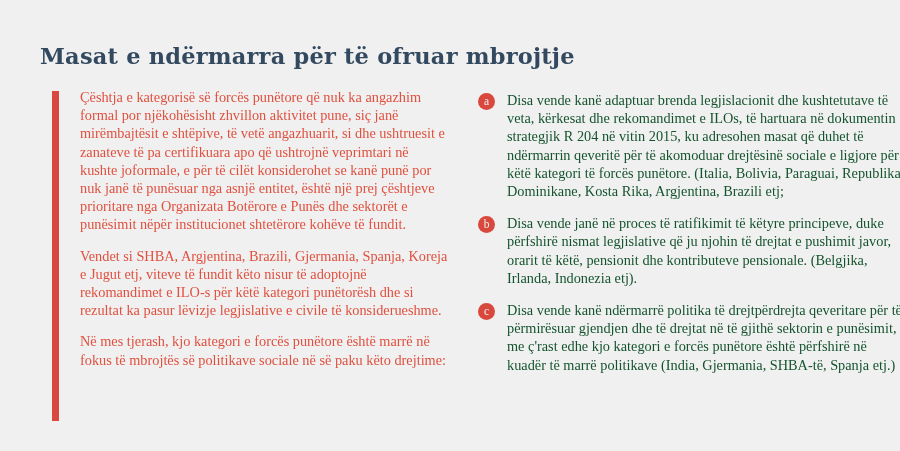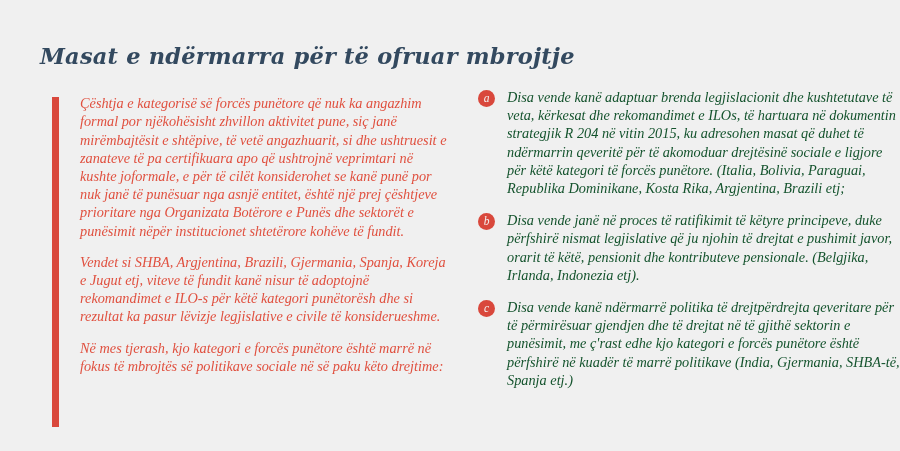--- a/index.html
+++ b/index.html
@@ -12,21 +12,20 @@
     background: #f0f0f0;
     font-family: "Liberation Serif", serif;
     overflow: hidden;
   }
   .page {
     position: relative;
     width: 800px;
     height: 451px;
     background: #f0f0f0;
     box-sizing: border-box;
-    font-style: italic;
   }
   .page-title {
     position: absolute;
     left: 40px;
     top: 28px;
     font-family: "DejaVu Serif", serif;
     font-weight: bold;
     font-size: 22.5px;
     letter-spacing: 0.2px;
     color: #33495f;
@@ -111,21 +110,21 @@
 
   <h1 class="page-title">Masat e ndërmarra për të ofruar mbrojtje</h1>
 
   <div class="columns">
 
     <div class="left-col">
       <div class="accent-bar"></div>
 
       <p class="para">Çështja e kategorisë së forcës punëtore që nuk ka angazhim formal por njëkohësisht zhvillon aktivitet pune, siç janë mirëmbajtësit e shtëpive, të vetë angazhuarit, si dhe ushtruesit e zanateve të pa certifikuara apo që ushtrojnë veprimtari në kushte joformale, e për të cilët konsiderohet se kanë punë por nuk janë të punësuar nga asnjë entitet, është një prej çështjeve prioritare nga Organizata Botërore e Punës dhe sektorët e punësimit nëpër institucionet shtetërore kohëve të fundit.</p>
 
-      <p class="para">Vendet si SHBA, Argjentina, Brazili, Gjermania, Spanja, Koreja e Jugut etj, viteve të fundit kanë nisur të adoptojnë rekomandimet e ILO-s për këtë kategori punëtorësh dhe si rezultat ka pasur lëvizje legjislative e civile të konsiderueshme.</p>
+      <p class="para">Vendet si SHBA, Argjentina, Brazili, Gjermania, Spanja, Koreja e Jugut etj, viteve të fundit këto nisur të adoptojnë rekomandimet e ILO-s për këtë kategori punëtorësh dhe si rezultat ka pasur lëvizje legjislative e civile të konsiderueshme.</p>
 
       <p class="para">Në mes tjerash, kjo kategori e forcës punëtore është marrë në fokus të mbrojtës së politikave sociale në së paku këto drejtime:</p>
     </div>
 
     <div class="right-col">
 
       <div class="bullet-item">
         <span class="bullet-marker">a</span>
         <span class="bullet-text">Disa vende kanë adaptuar brenda legjislacionit dhe kushtetutave të veta, kërkesat dhe rekomandimet e ILOs, të hartuara në dokumentin strategjik R 204 në vitin 2015, ku adresohen masat që duhet të ndërmarrin qeveritë për të akomoduar drejtësinë sociale e ligjore për këtë kategori të forcës punëtore. (Italia, Bolivia, Paraguai, Republika Dominikane, Kosta Rika, Argjentina, Brazili etj;</span>
       </div>

